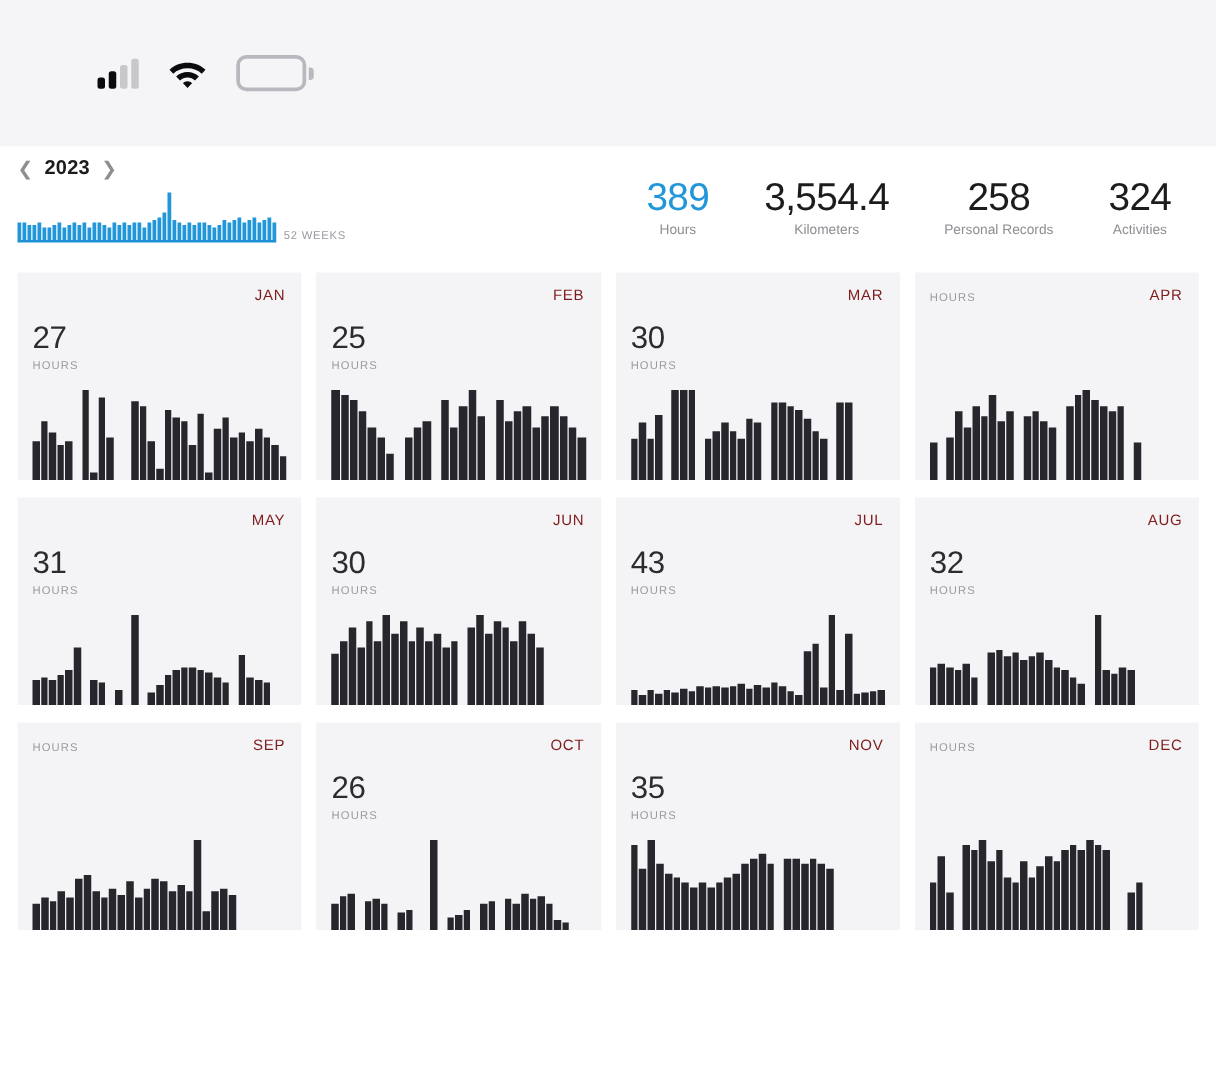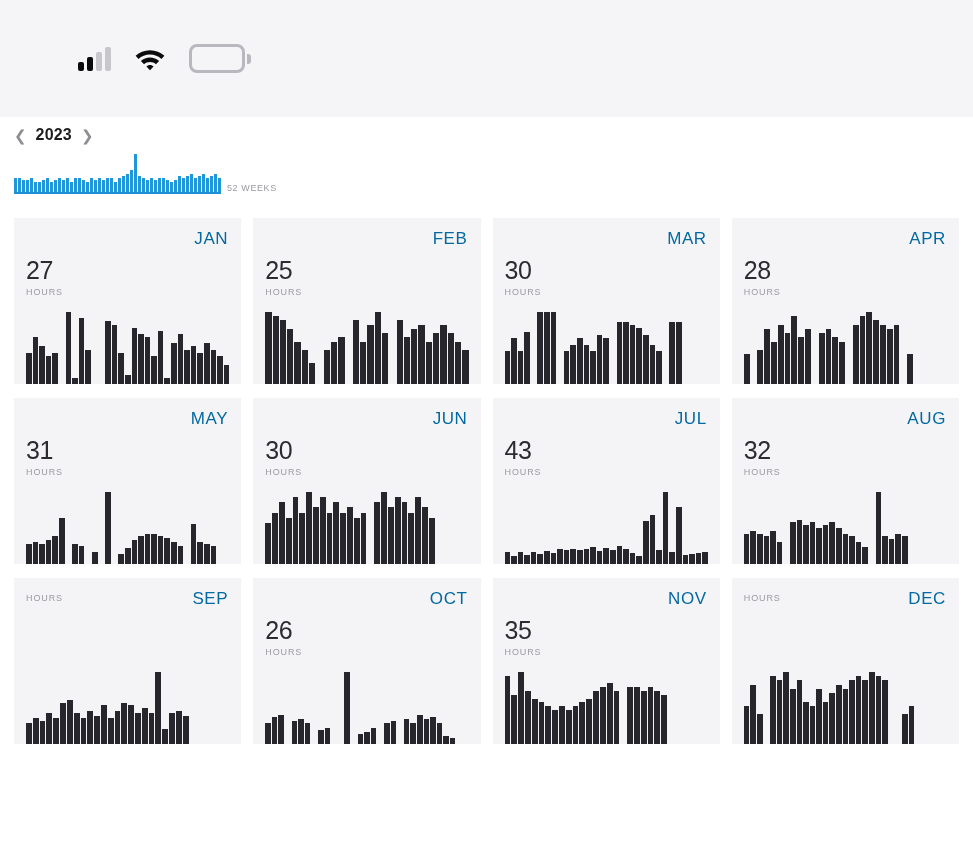--- a/index.html
+++ b/index.html
@@ -147,22 +147,22 @@
     background: #f4f4f7;
     height: 166px;
     position: relative;
     padding: 11px 12px 0 12px;
     overflow: hidden;
   }
   .month-name {
     position: absolute;
     top: 11px;
     right: 13px;
-    font-size: 17px;
-    color: #0369a1;
+    font-size: 12px;
+    color: #7f1d1d;
     letter-spacing: 0.6px;
   }
   .month-hours {
     font-size: 25px;
     font-weight: 300;
     color: #2b2b30;
     letter-spacing: -0.3px;
     margin-top: 29px;
     line-height: 1;
   }
@@ -276,20 +276,38 @@
             <div class="wbar" title="W48: 9" style="height: 18px; background: rgb(33, 150, 216);"></div>
             <div class="wbar" title="W49: 7" style="height: 14px; background: rgb(33, 150, 216);"></div>
             <div class="wbar" title="W50: 8" style="height: 16px; background: rgb(33, 150, 216);"></div>
             <div class="wbar" title="W51: 9" style="height: 18px; background: rgb(33, 150, 216);"></div>
             <div class="wbar" title="W52: 7" style="height: 14px; background: rgb(33, 150, 216);"></div>
           </div>
         <div class="weeks-caption">52 WEEKS</div>
       </div>
     </div>
 
+    <div class="stats" id="stats">
+        <div class="stat accent">
+          <div class="stat-value" style="color: rgb(33, 150, 216);">389</div>
+          <div class="stat-label">Hours</div>
+        </div>
+        <div class="stat">
+          <div class="stat-value">3,554.4</div>
+          <div class="stat-label">Kilometers</div>
+        </div>
+        <div class="stat">
+          <div class="stat-value">258</div>
+          <div class="stat-label">Personal Records</div>
+        </div>
+        <div class="stat">
+          <div class="stat-value">324</div>
+          <div class="stat-label">Activities</div>
+        </div>
+      </div>
   </div>
 
   <div class="months-grid" id="months-grid">
       <div class="month-card">
         <div class="month-name">JAN</div>
         <div class="month-hours">27</div>
         <div class="month-hours-label">HOURS</div>
         <div class="month-spark">
           <div class="dbar" title="1: 1" style="height: 31.3043px; background: rgb(38, 38, 44);"></div>
           <div class="dbar" title="2: 1.5" style="height: 46.9565px; background: rgb(38, 38, 44);"></div>
@@ -392,21 +410,20 @@
           <div class="dbar" title="26: 1.9" style="height: 62.1818px; background: rgb(38, 38, 44);"></div>
           <div class="dbar" title="27: 1.9" style="height: 62.1818px; background: rgb(38, 38, 44);"></div>
           <div class="dbar" title="28: 0" style="height: 0px; background: transparent;"></div>
           <div class="dbar" title="29: 0" style="height: 0px; background: transparent;"></div>
           <div class="dbar" title="30: 0" style="height: 0px; background: transparent;"></div>
           <div class="dbar" title="31: 0" style="height: 0px; background: transparent;"></div>
         </div>
       </div>
       <div class="month-card">
         <div class="month-name">APR</div>
-        <div class="month-hours">28</div>
         <div class="month-hours-label">HOURS</div>
         <div class="month-spark">
           <div class="dbar" title="1: 0.7" style="height: 29.6471px; background: rgb(38, 38, 44);"></div>
           <div class="dbar" title="2: 0" style="height: 0px; background: transparent;"></div>
           <div class="dbar" title="3: 0.8" style="height: 33.8824px; background: rgb(38, 38, 44);"></div>
           <div class="dbar" title="4: 1.3" style="height: 55.0588px; background: rgb(38, 38, 44);"></div>
           <div class="dbar" title="5: 1" style="height: 42.3529px; background: rgb(38, 38, 44);"></div>
           <div class="dbar" title="6: 1.4" style="height: 59.2941px; background: rgb(38, 38, 44);"></div>
           <div class="dbar" title="7: 1.2" style="height: 50.8235px; background: rgb(38, 38, 44);"></div>
           <div class="dbar" title="8: 1.6" style="height: 67.7647px; background: rgb(38, 38, 44);"></div>

